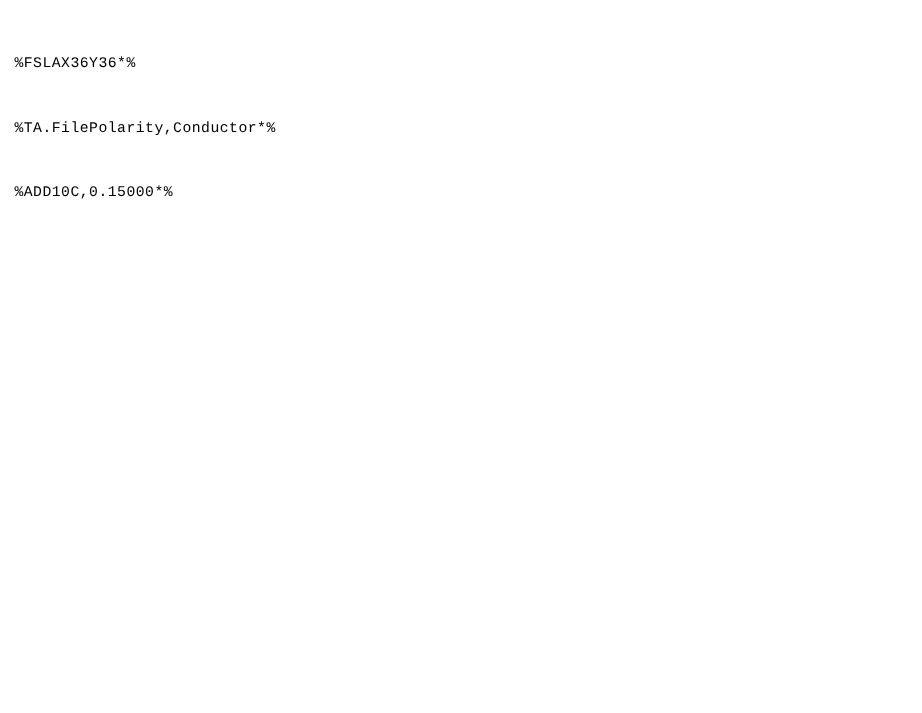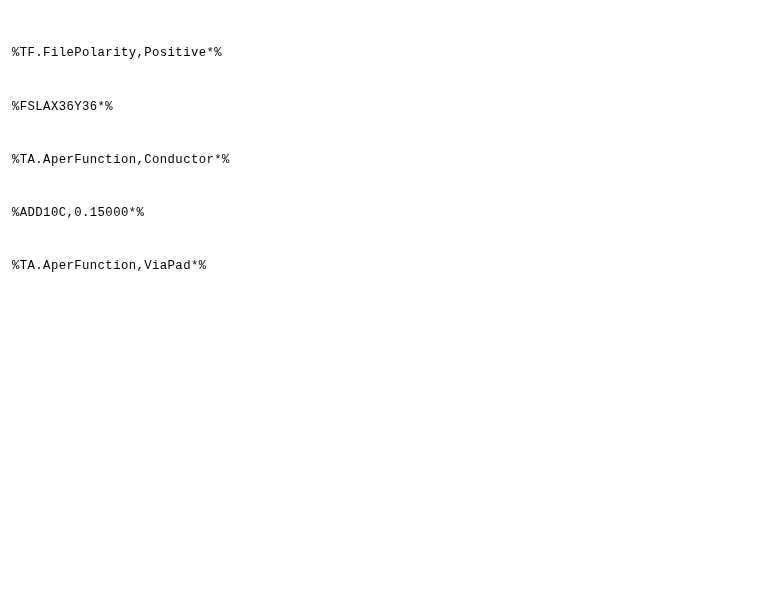--- a/index.html
+++ b/index.html
@@ -22,25 +22,23 @@
     white-space: pre;
   }
   .code-line {
     display: block;
   }
 </style>
 </head>
 <body>
 
 <div class="code-block">
-  <span class="code-line">%TF.FilePolarity,Positive*%</span>
   <span class="code-line">%FSLAX36Y36*%</span>
-  <span class="code-line">%TA.AperFunction,Conductor*%</span>
+  <span class="code-line">%TA.FilePolarity,Conductor*%</span>
   <span class="code-line">%ADD10C,0.15000*%</span>
-  <span class="code-line">%TA.AperFunction,ViaPad*%</span>
   
   
   
   
   
   
   
   
   
   

